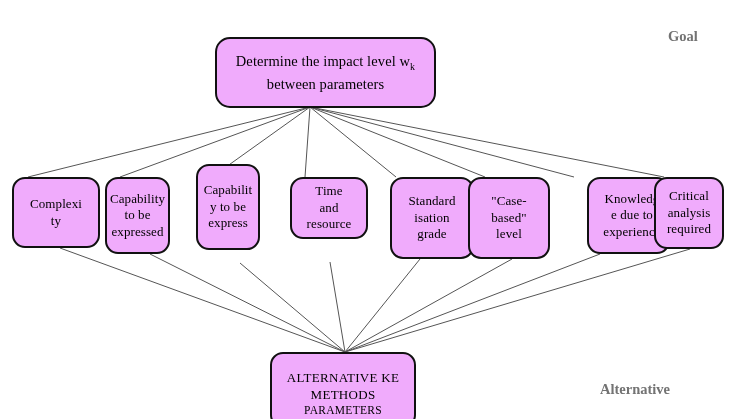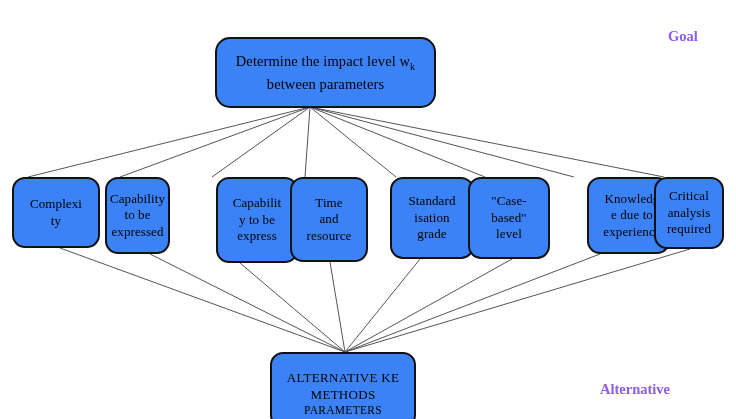--- a/index.html
+++ b/index.html
@@ -23,21 +23,21 @@
     position: absolute;
     left: 0;
     top: 0;
     width: 736px;
     height: 419px;
     pointer-events: none;
   }
   .node {
     position: absolute;
     box-sizing: border-box;
-    background: #3b82f6;
+    background: #f0abfc;
     border: 2px solid #111111;
     border-radius: 13px;
     display: flex;
     align-items: center;
     justify-content: flex-end;
     text-align: center;
     z-index: 3;
   }
   .node-text {
     display: block;
@@ -84,21 +84,21 @@
   }
   #alt-node .alt-line-3 {
     font-size: 11.5px;
     display: block;
   }
   .side-label {
     position: absolute;
     font-family: "Liberation Serif", "DejaVu Serif", serif;
     font-weight: bold;
     font-size: 14.5px;
-    color: #8b5cf6;
+    color: #737373;
     z-index: 4;
   }
   #goal-label {
     left: 668px;
     top: 28px;
   }
   #alternative-label {
     left: 600px;
     top: 368px;
     margin-top: 13px;
@@ -135,26 +135,26 @@
   <div id="criteria-container">
       <div class="node criterion" id="criterion-complexity" style="left: 12px; top: 177px; width: 88px; height: 71px;">
         <span class="node-text">Complexi
 ty</span>
       </div>
       <div class="node criterion" id="criterion-capability-expressed" style="left: 105px; top: 177px; width: 65px; height: 77px;">
         <span class="node-text">Capability
 to be
 expressed</span>
       </div>
-      <div class="node criterion" id="criterion-capability-express" style="left: 196px; top: 177px; width: 82px; height: 86px; margin-left: 20px;">
+      <div class="node criterion" id="criterion-capability-express" style="left: 196px; top: 164px; width: 64px; height: 86px;">
         <span class="node-text">Capabilit
 y to be
 express</span>
       </div>
-      <div class="node criterion" id="criterion-time-resource" style="left: 290px; top: 177px; width: 78px; height: 85px;">
+      <div class="node criterion" id="criterion-time-resource" style="left: 290px; top: 177px; width: 78px; height: 62px;">
         <span class="node-text">Time
 and
 resource</span>
       </div>
       <div class="node criterion" id="criterion-standardisation" style="left: 378px; top: 177px; width: 84px; height: 82px; margin-left: 12px;">
         <span class="node-text">Standard
 isation
 grade</span>
       </div>
       <div class="node criterion" id="criterion-case-based" style="left: 468px; top: 177px; width: 82px; height: 82px;">

